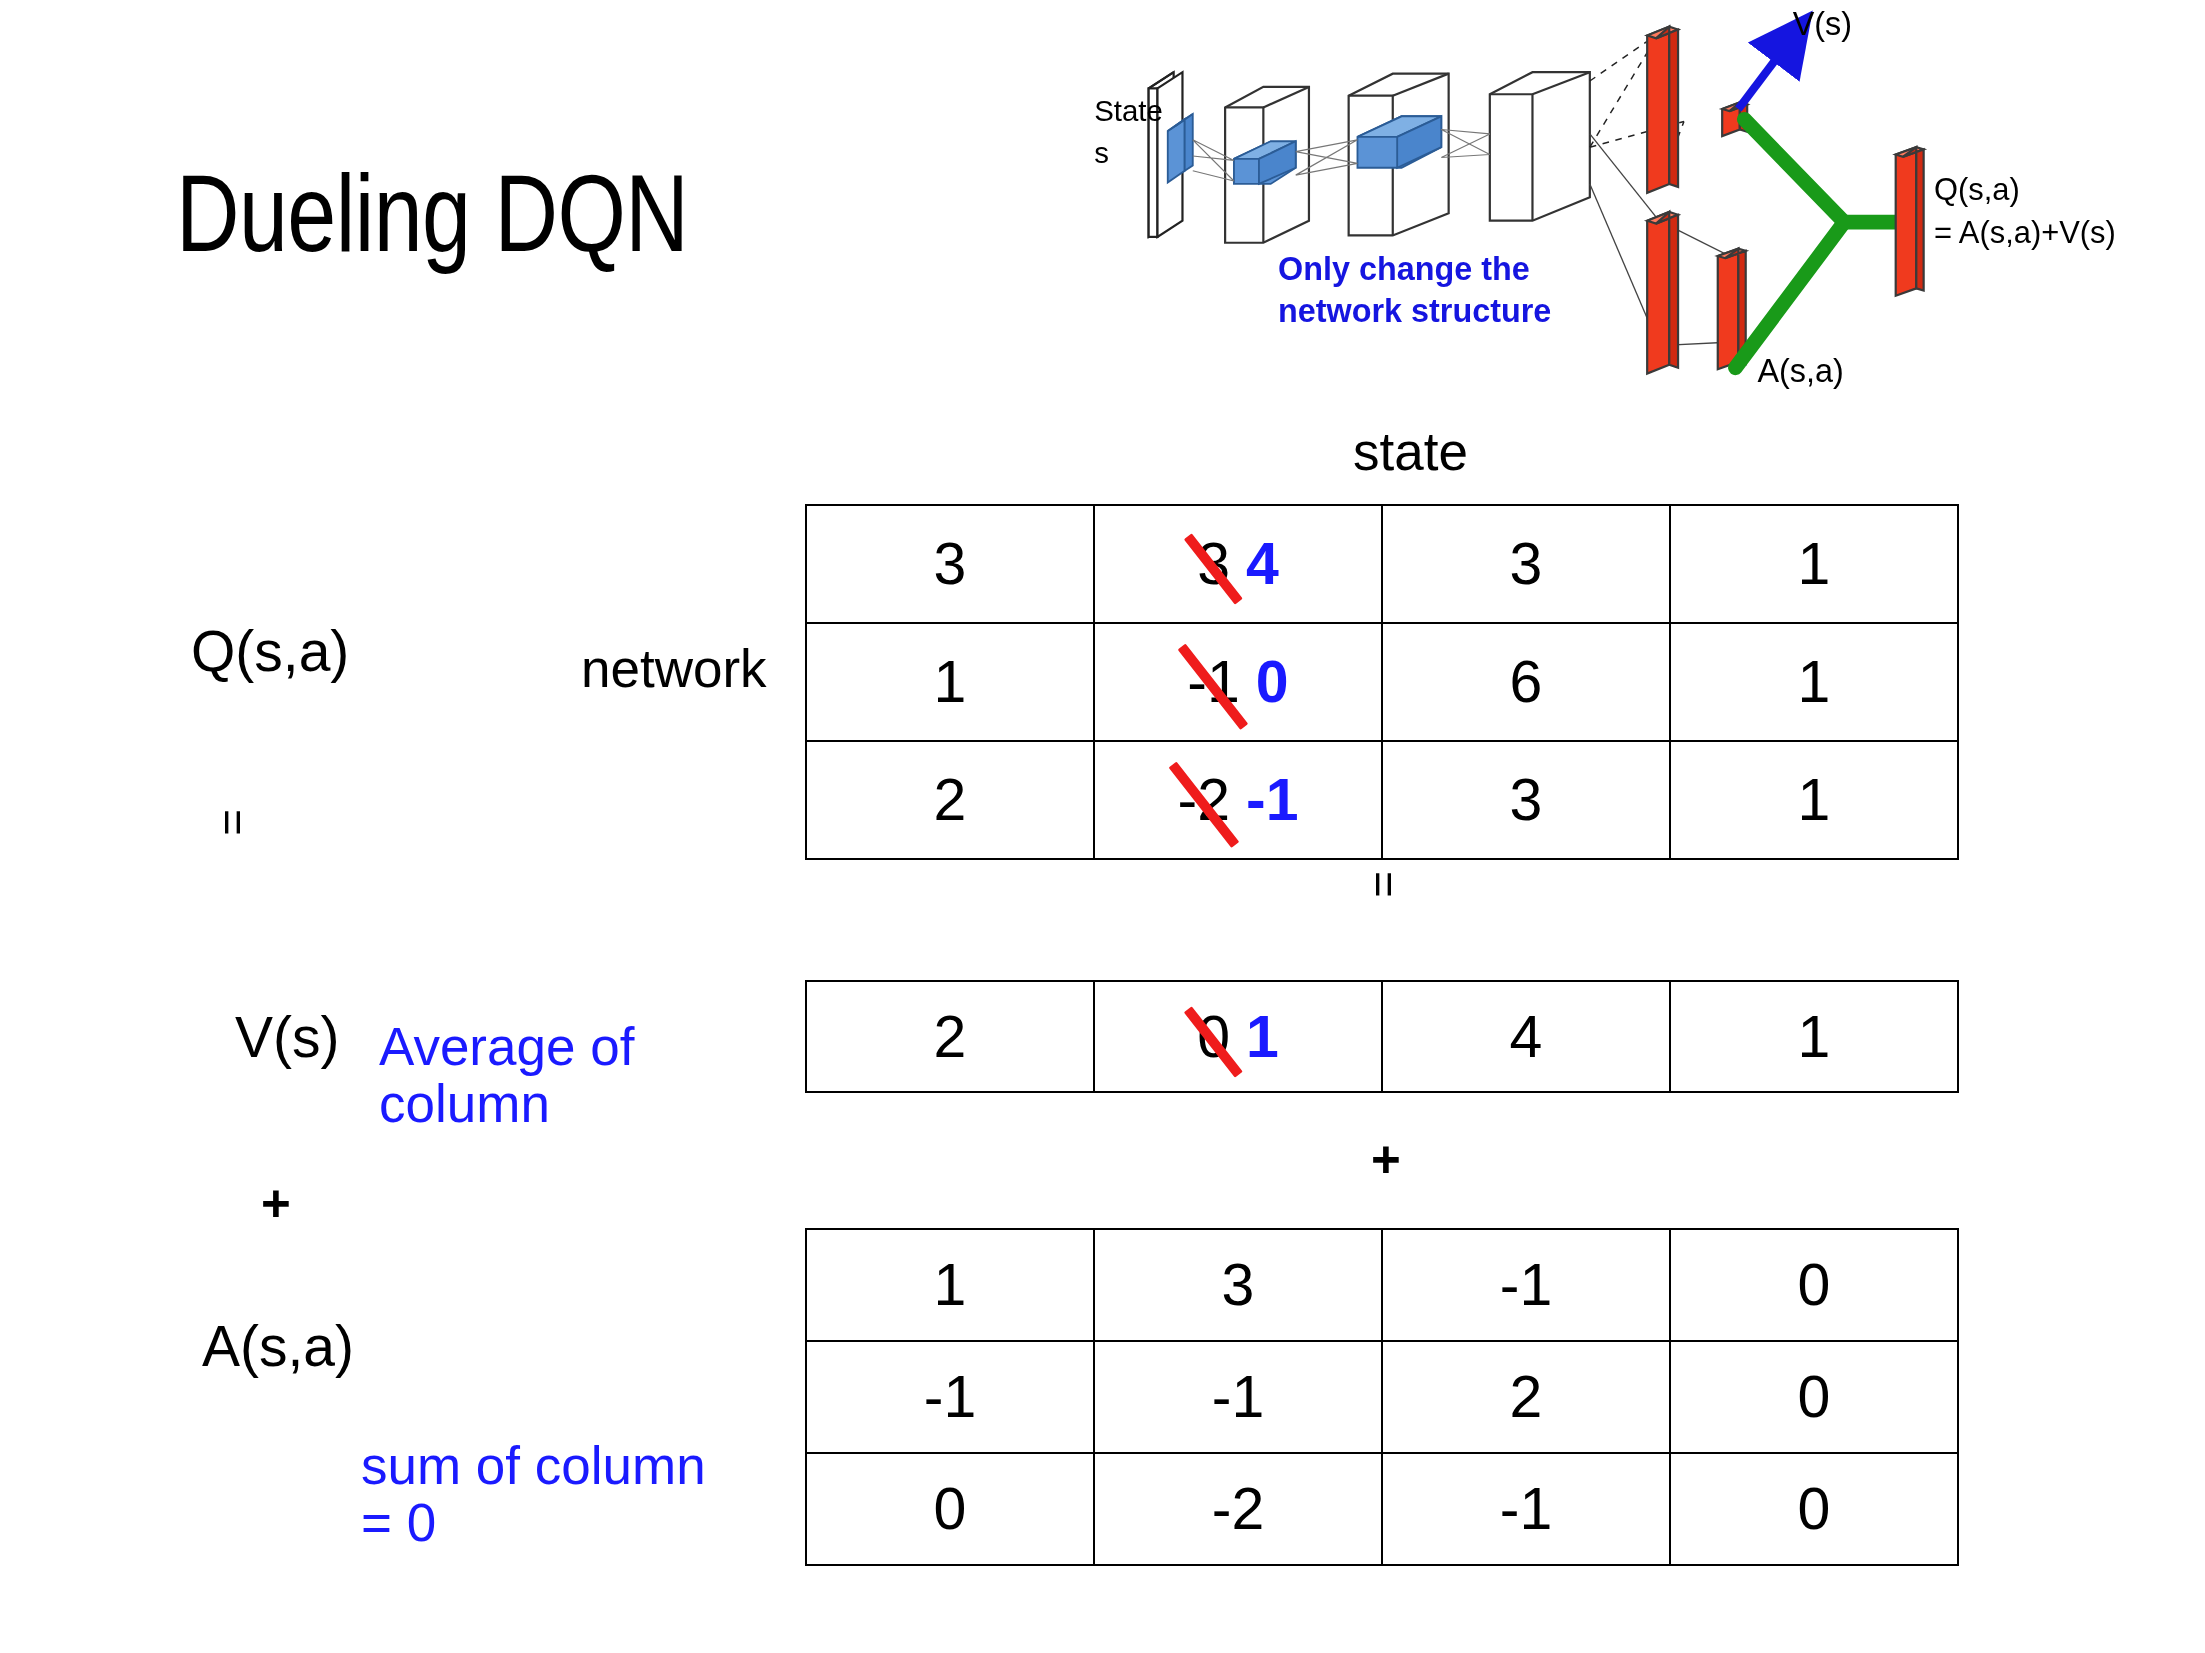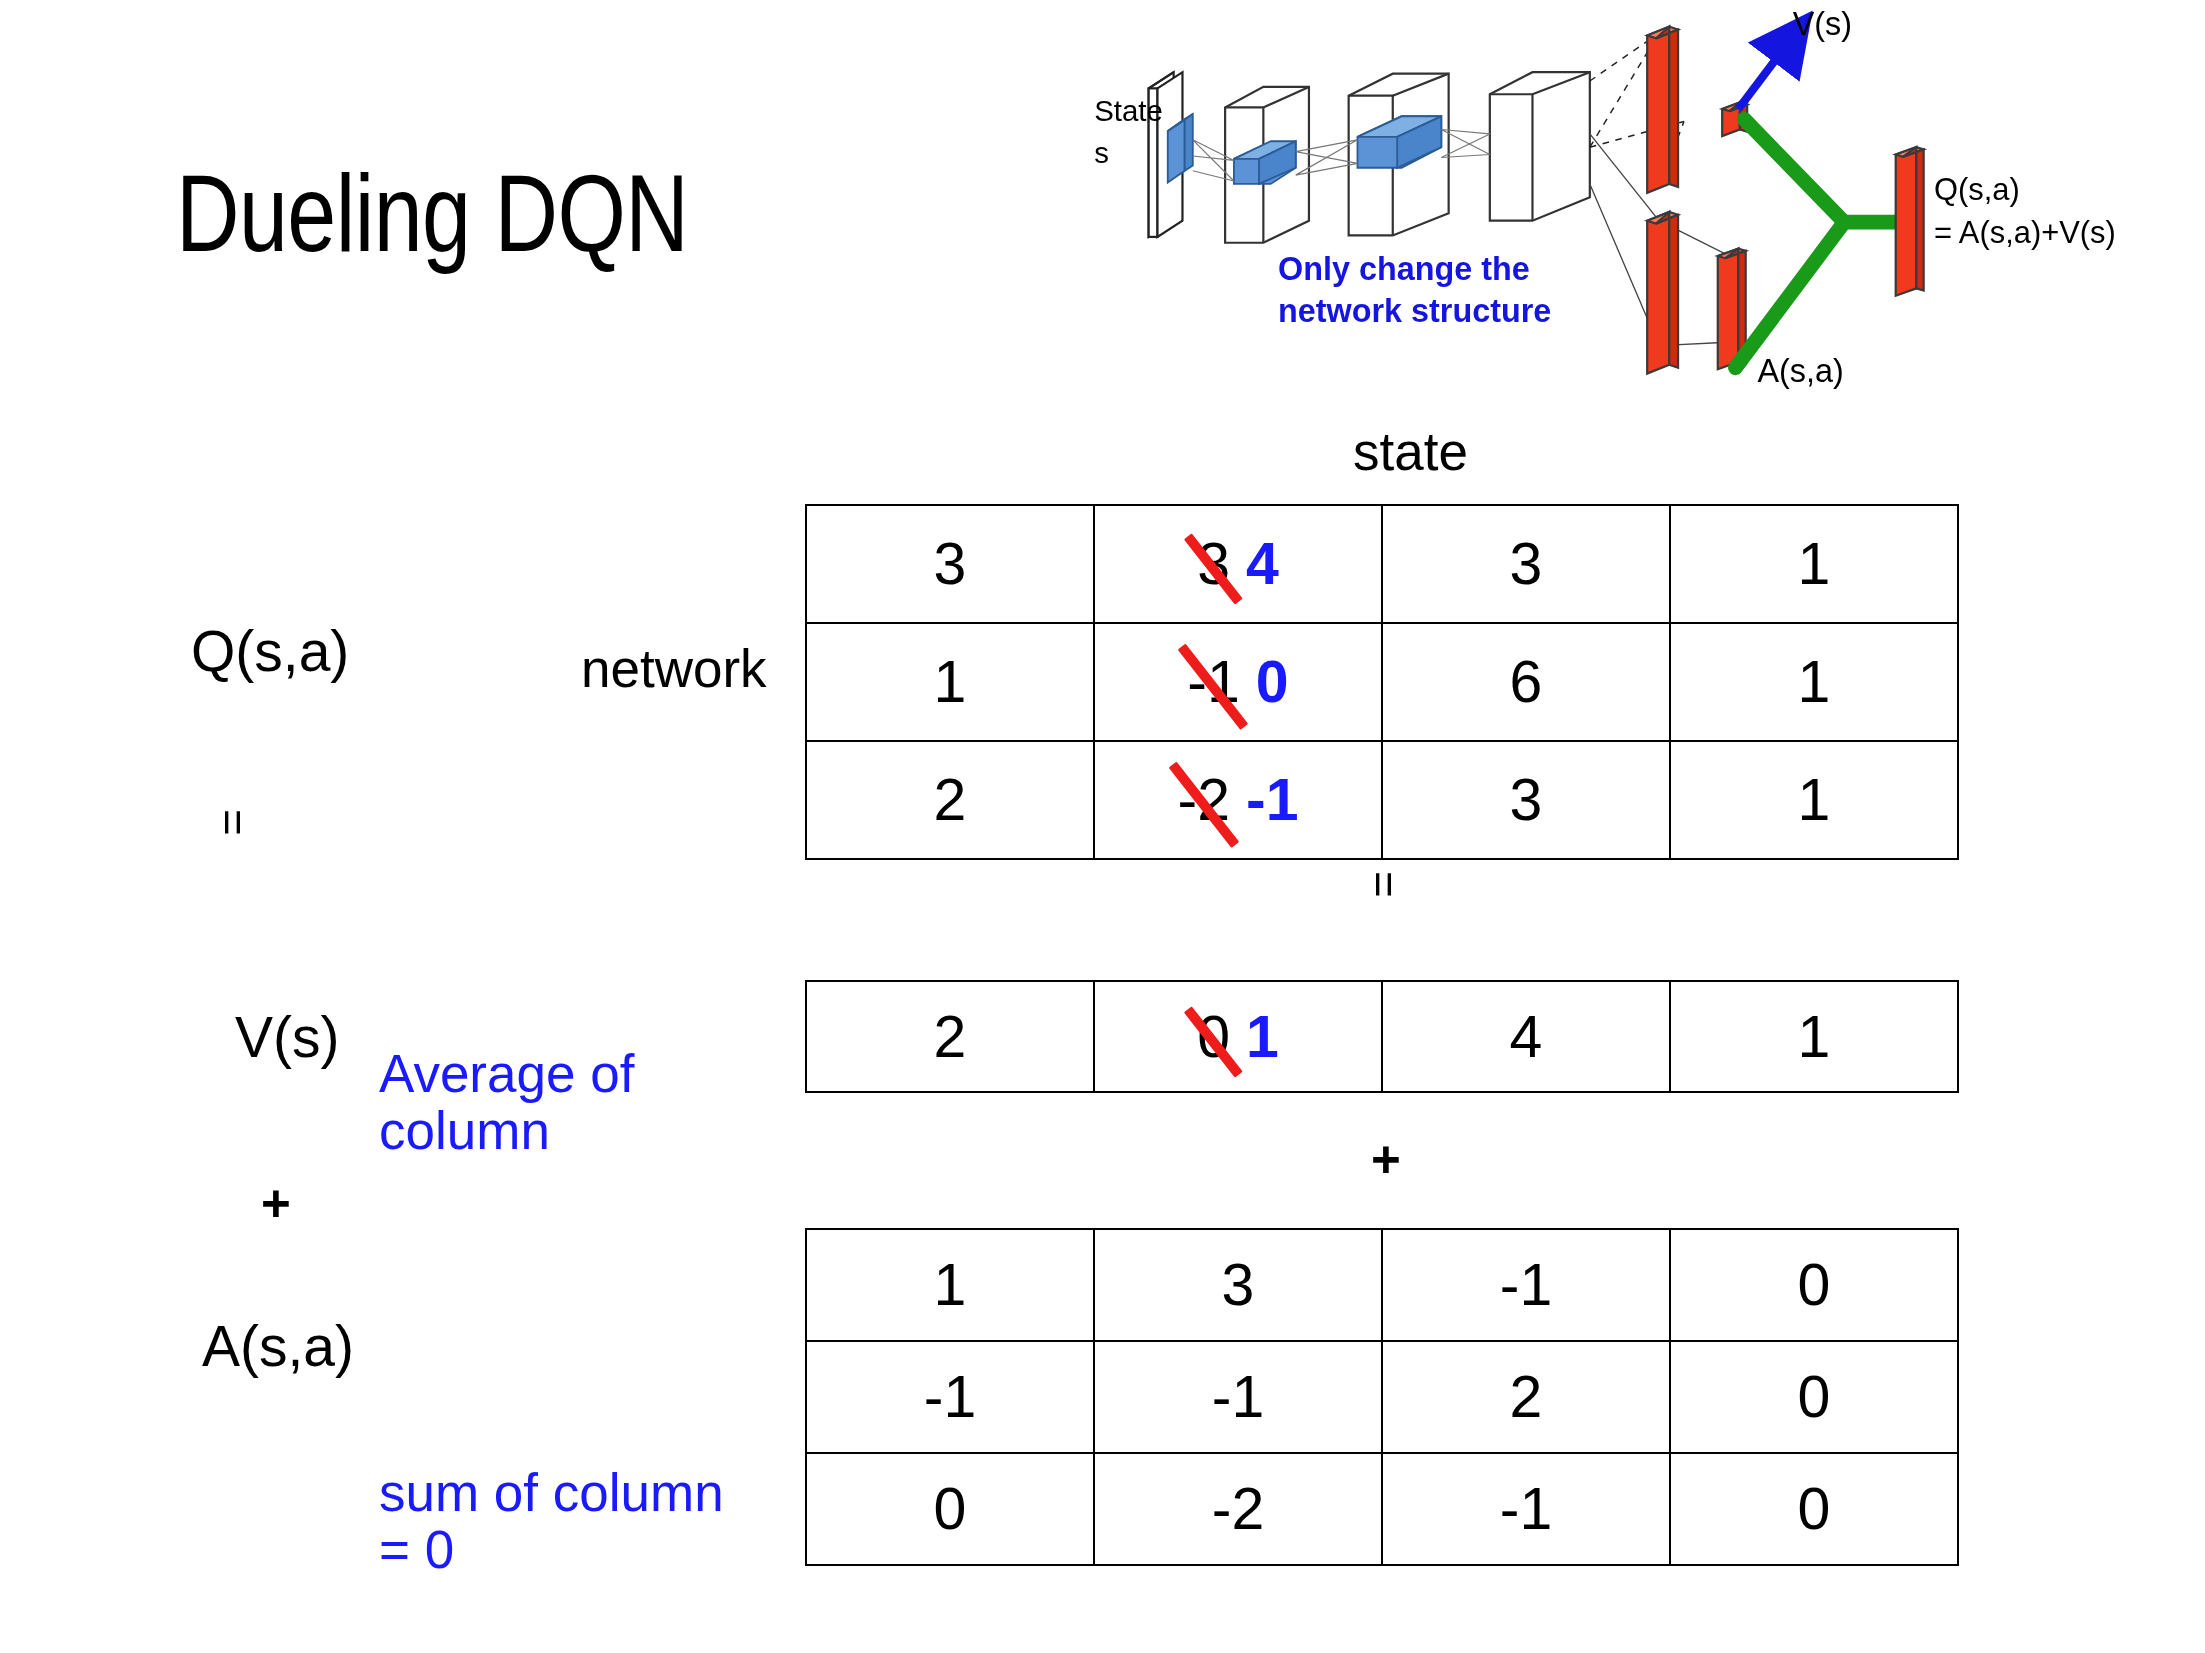--- a/index.html
+++ b/index.html
@@ -53,33 +53,33 @@
     fill: #1515e0;
   }
 
   
   .lbl {
     position: absolute;
     white-space: nowrap;
     line-height: 1.08;
     color: #000000;
   }
-  .lbl.blue { color: #1a1aff; margin-top: 27px; }
+  .lbl.blue { color: #1a1aff; }
 
   #lbl-state   { left: 1353px; top: 423px;  font-size: 53px; }
   #lbl-qsa     { left: 191px;  top: 621px;  font-size: 57px; }
   #lbl-action  { left: 581px;  top: 640px;  font-size: 53px; }
   #lbl-eq1     { left: 257px;  top: 809px; font-size: 46px; transform: rotate(90deg); transform-origin: left top; }
   #lbl-eq2     { left: 1408px; top: 871px; font-size: 46px; transform: rotate(90deg); transform-origin: left top; }
   #lbl-vs      { left: 235px;  top: 1007px; font-size: 57px; }
   #lbl-avg     { left: 379px;  top: 1018px; font-size: 53px; width: 345px; white-space: normal; }
   #lbl-plus1   { left: 261px;  top: 1176px; font-size: 51px; font-weight: 700; }
   #lbl-plus2   { left: 1371px; top: 1132px; font-size: 51px; font-weight: 700; }
   #lbl-asa     { left: 202px;  top: 1316px; font-size: 57px; }
-  #lbl-sum     { left: 379px;  top: 1437px; font-size: 53px; width: 382px; white-space: normal; }
+  #lbl-sum     { left: 361px;  top: 1437px; font-size: 53px; width: 382px; white-space: normal; }
 
   
   .tbl {
     position: absolute;
     border-collapse: collapse;
     table-layout: fixed;
     border: 2.9px solid #000000;
   }
   .tbl td {
     border: 2.2px solid #000000;

